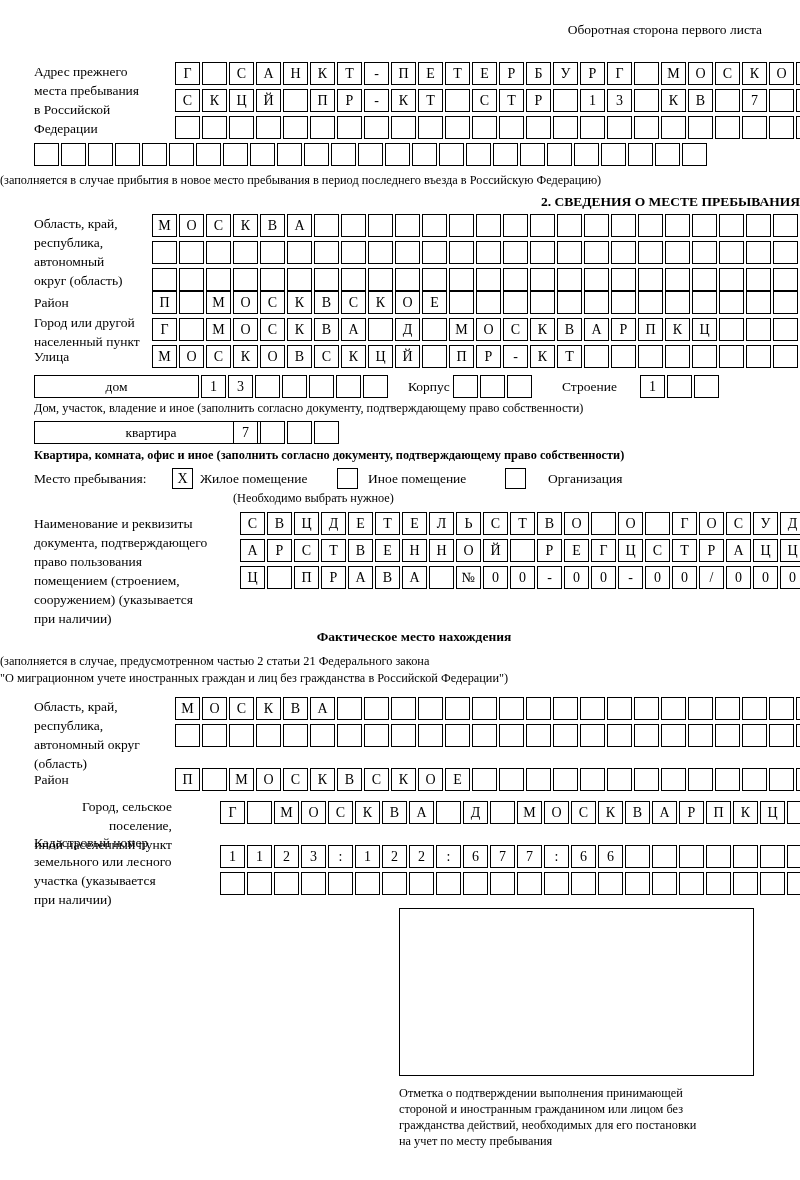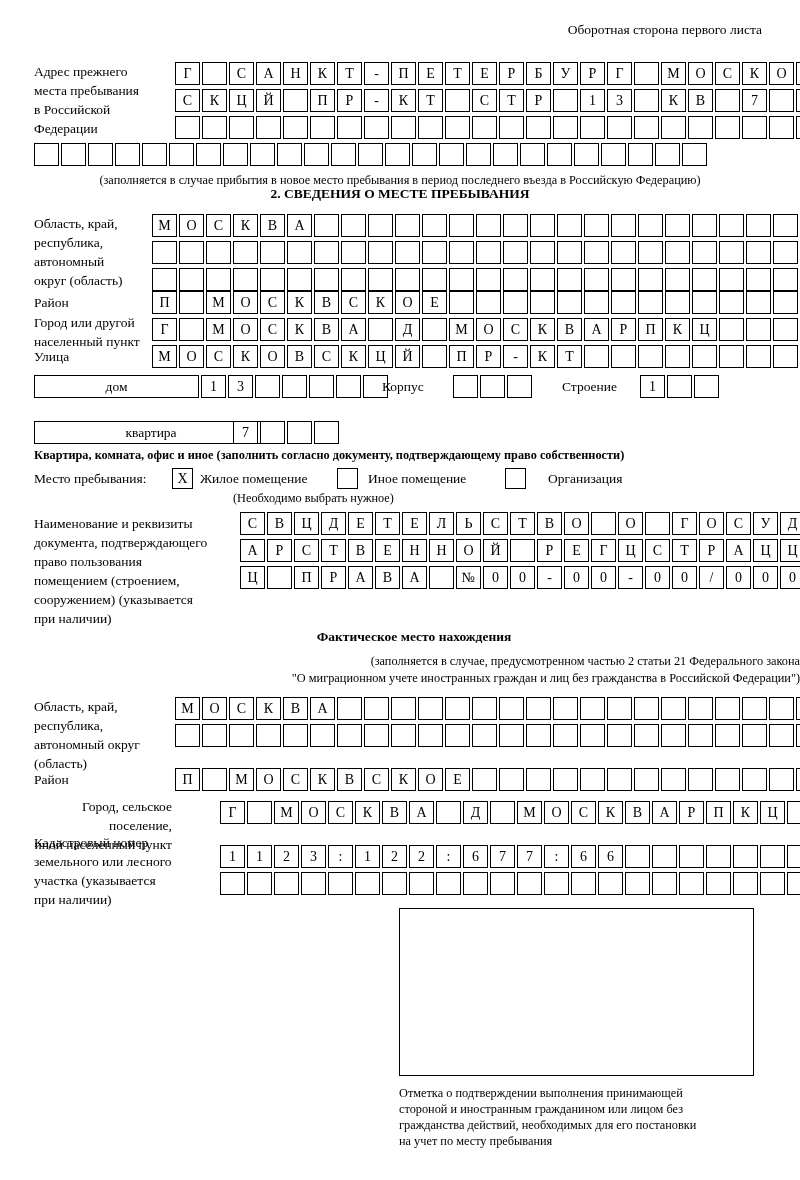--- a/index.html
+++ b/index.html
@@ -81,21 +81,21 @@
   .title {
     position: absolute;
     width: 100%;
     text-align: center;
     font-weight: bold;
     font-size: 13.5px;
   }
   .ctr-note {
     position: absolute;
     width: 100%;
-    text-align: right;
+    text-align: left;
     font-size: 12.3px;
     line-height: 16px;
   }
 </style>
 </head>
 <body>
 
 <div id="page">
 
   <div class="hdr-right">Оборотная сторона первого листа</div>
@@ -204,23 +204,23 @@
       <div class="cell"></div>
       <div class="cell"></div>
       <div class="cell"></div>
       <div class="cell"></div>
       <div class="cell"></div>
       <div class="cell"></div>
       <div class="cell"></div>
       <div class="cell"></div>
     </div>
 
-  <div class="lbl small" style="left:0px; top:172px; width:800px; text-align:center;">(заполняется в случае прибытия в новое место пребывания в период последнего въезда в Российскую Федерацию)</div>
-
-  <div class="title" style="top:186px;">2. СВЕДЕНИЯ О МЕСТЕ ПРЕБЫВАНИЯ</div>
+  <div class="lbl small" style="left:0px; top:172px; width:800px; ">(заполняется в случае прибытия в новое место пребывания в период последнего въезда в Российскую Федерацию)</div>
+
+  <div class="title" style="top:194px;text-align:right;">2. СВЕДЕНИЯ О МЕСТЕ ПРЕБЫВАНИЯ</div>
 
   <div class="lbl" style="left:34px; top:214px; width:140px;">Область, край,
 республика,
 автономный
 округ (область)</div>
   <div class="row" id="s2-reg-0" style="left:152px; top:214px;">
       <div class="cell">М</div>
       <div class="cell">О</div>
       <div class="cell">С</div>
       <div class="cell">К</div>
@@ -386,33 +386,34 @@
   <div class="boxlabel" style="left:34px; top:375px; width:165px;">дом</div>
   <div class="row" id="s2-house" style="left:201px; top:375px;">
       <div class="cell">1</div>
       <div class="cell">3</div>
       <div class="cell"></div>
       <div class="cell"></div>
       <div class="cell"></div>
       <div class="cell"></div>
       <div class="cell"></div>
     </div>
-  <div class="lbl" style="left:382px; top:377px;">Корпус</div>
+  <div class="lbl" style="left:408px; top:377px;">Корпус</div>
   <div class="row" id="s2-korpus" style="left:453px; top:375px;">
       <div class="cell"></div>
       <div class="cell"></div>
       <div class="cell"></div>
     </div>
   <div class="lbl" style="left:562px; top:377px;">Строение</div>
   <div class="row" id="s2-stroenie" style="left:640px; top:375px;">
       <div class="cell">1</div>
       <div class="cell"></div>
       <div class="cell"></div>
     </div>
 
+  <div class="lbl small" style="left:34px; top:400px; width:740px;">Дом, участок, владение и иное (заполнить согласно документу, подтверждающему право собственности)</div>
 
   <div class="boxlabel" style="left:34px; top:421px; width:234px;">квартира</div>
   <div class="row" id="s2-flat" style="left:233px; top:421px;">
       <div class="cell">7</div>
       <div class="cell"></div>
       <div class="cell"></div>
       <div class="cell"></div>
     </div>
   <div class="lbl small" style="left:34px; top:447px; width:740px;font-weight:bold;">Квартира, комната, офис и иное (заполнить согласно документу, подтверждающему право собственности)</div>
 

